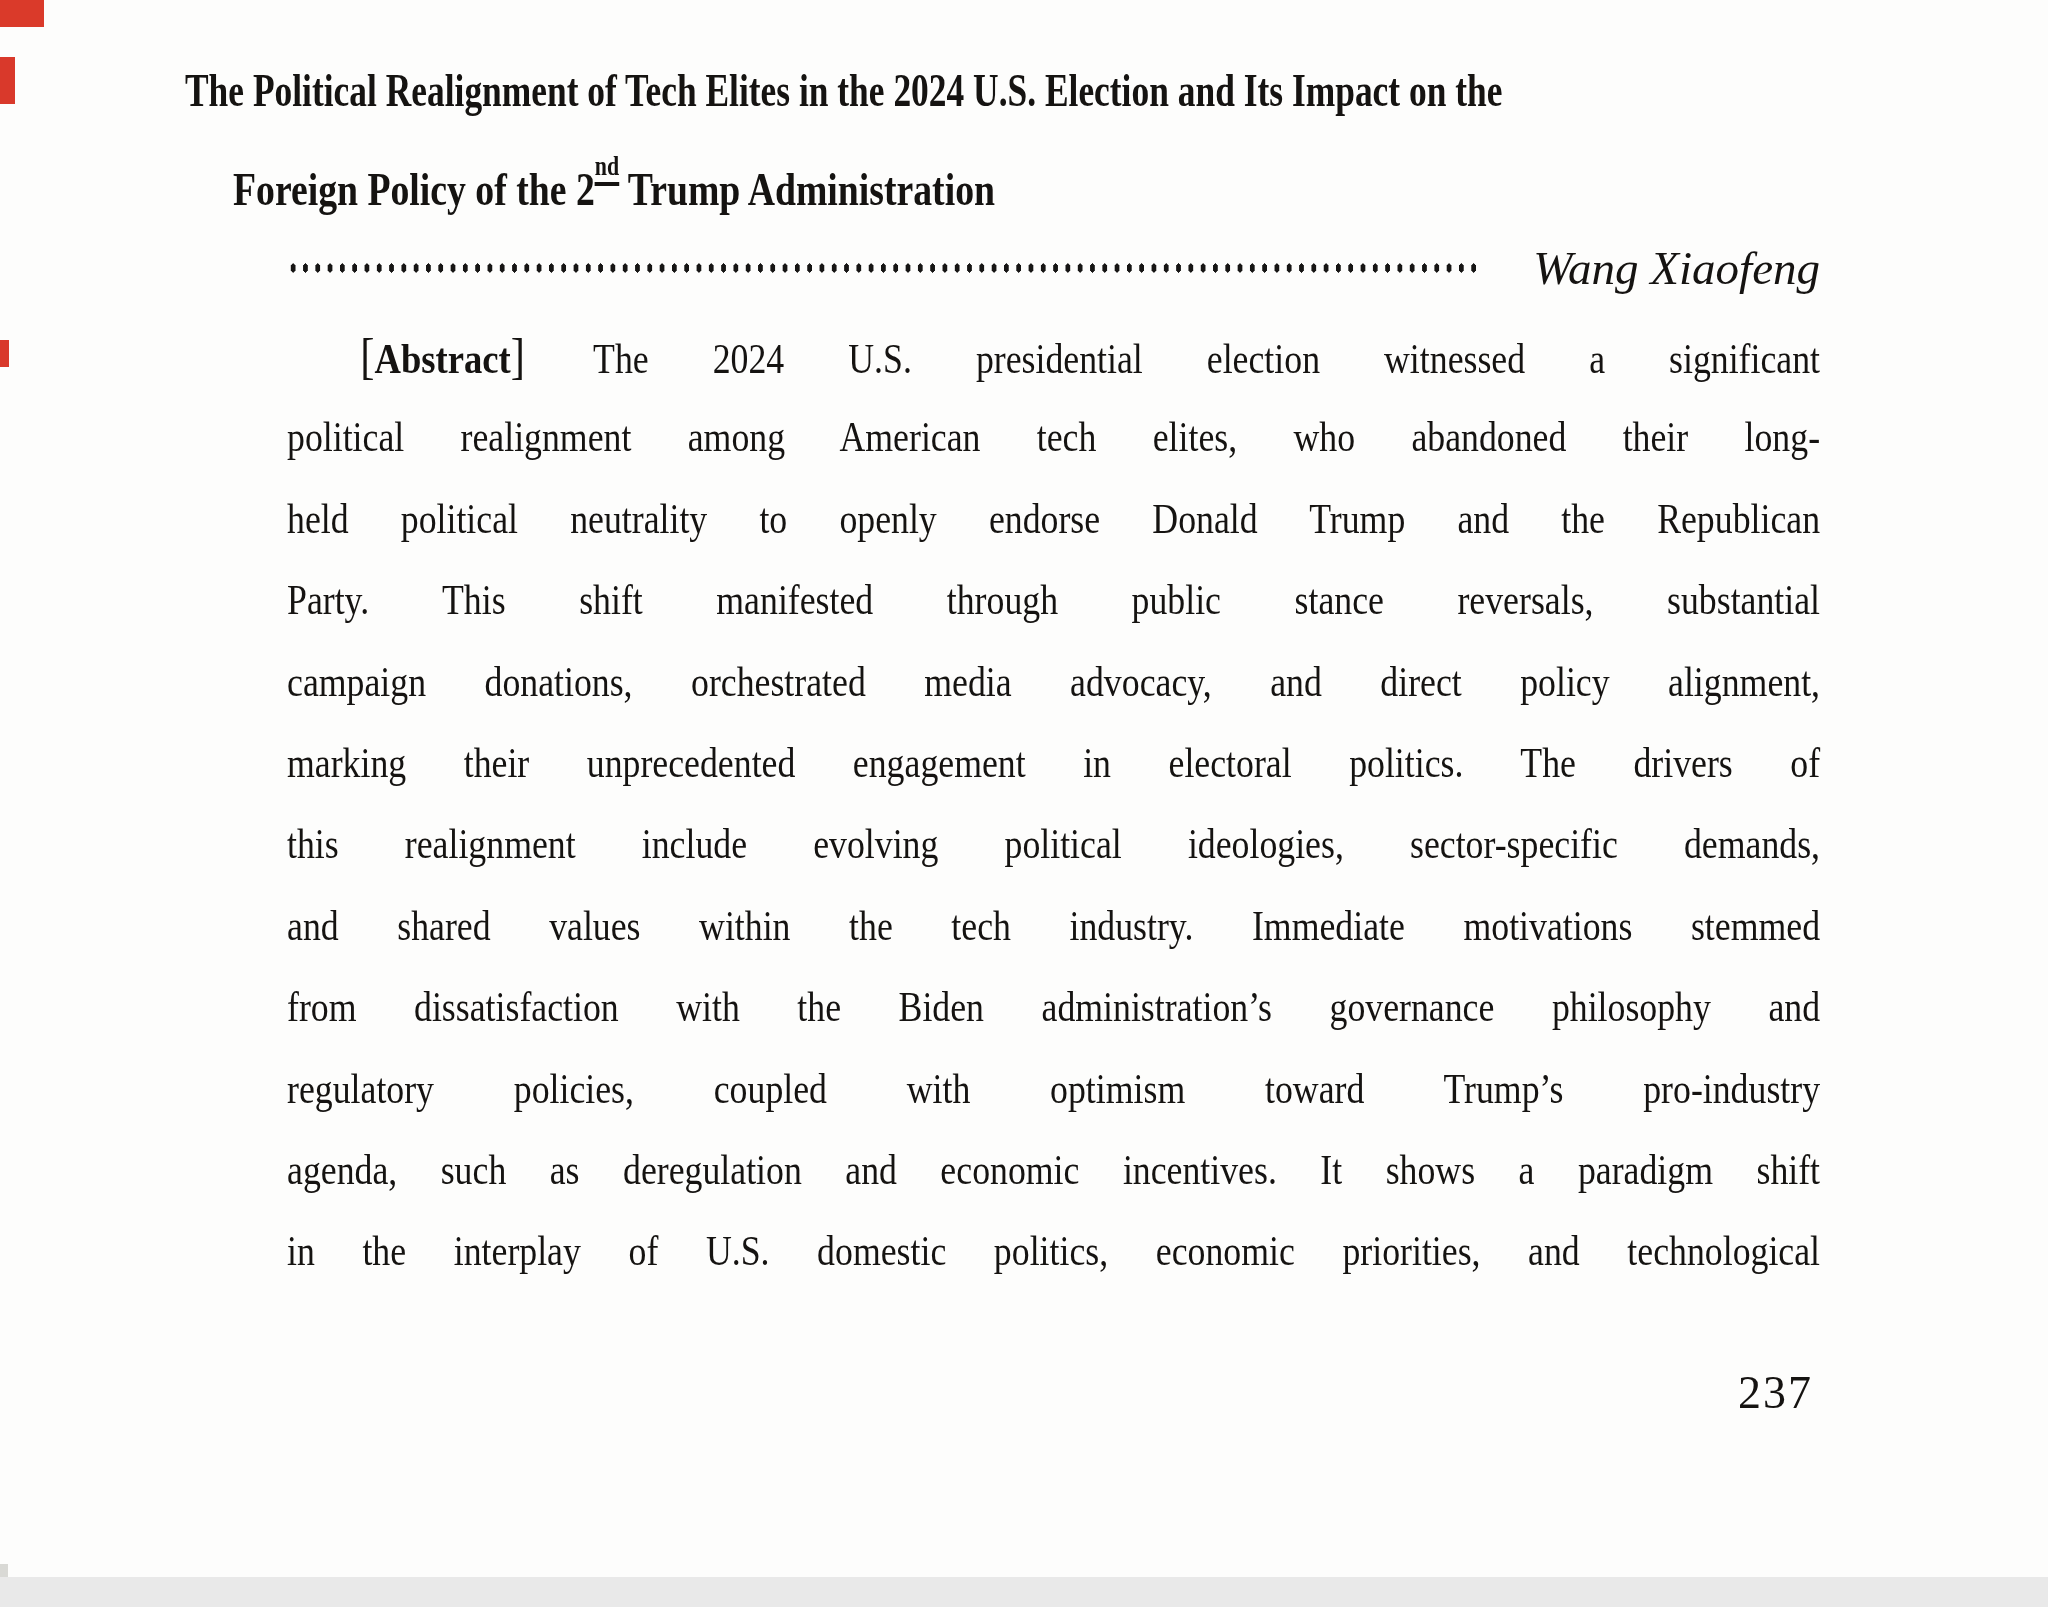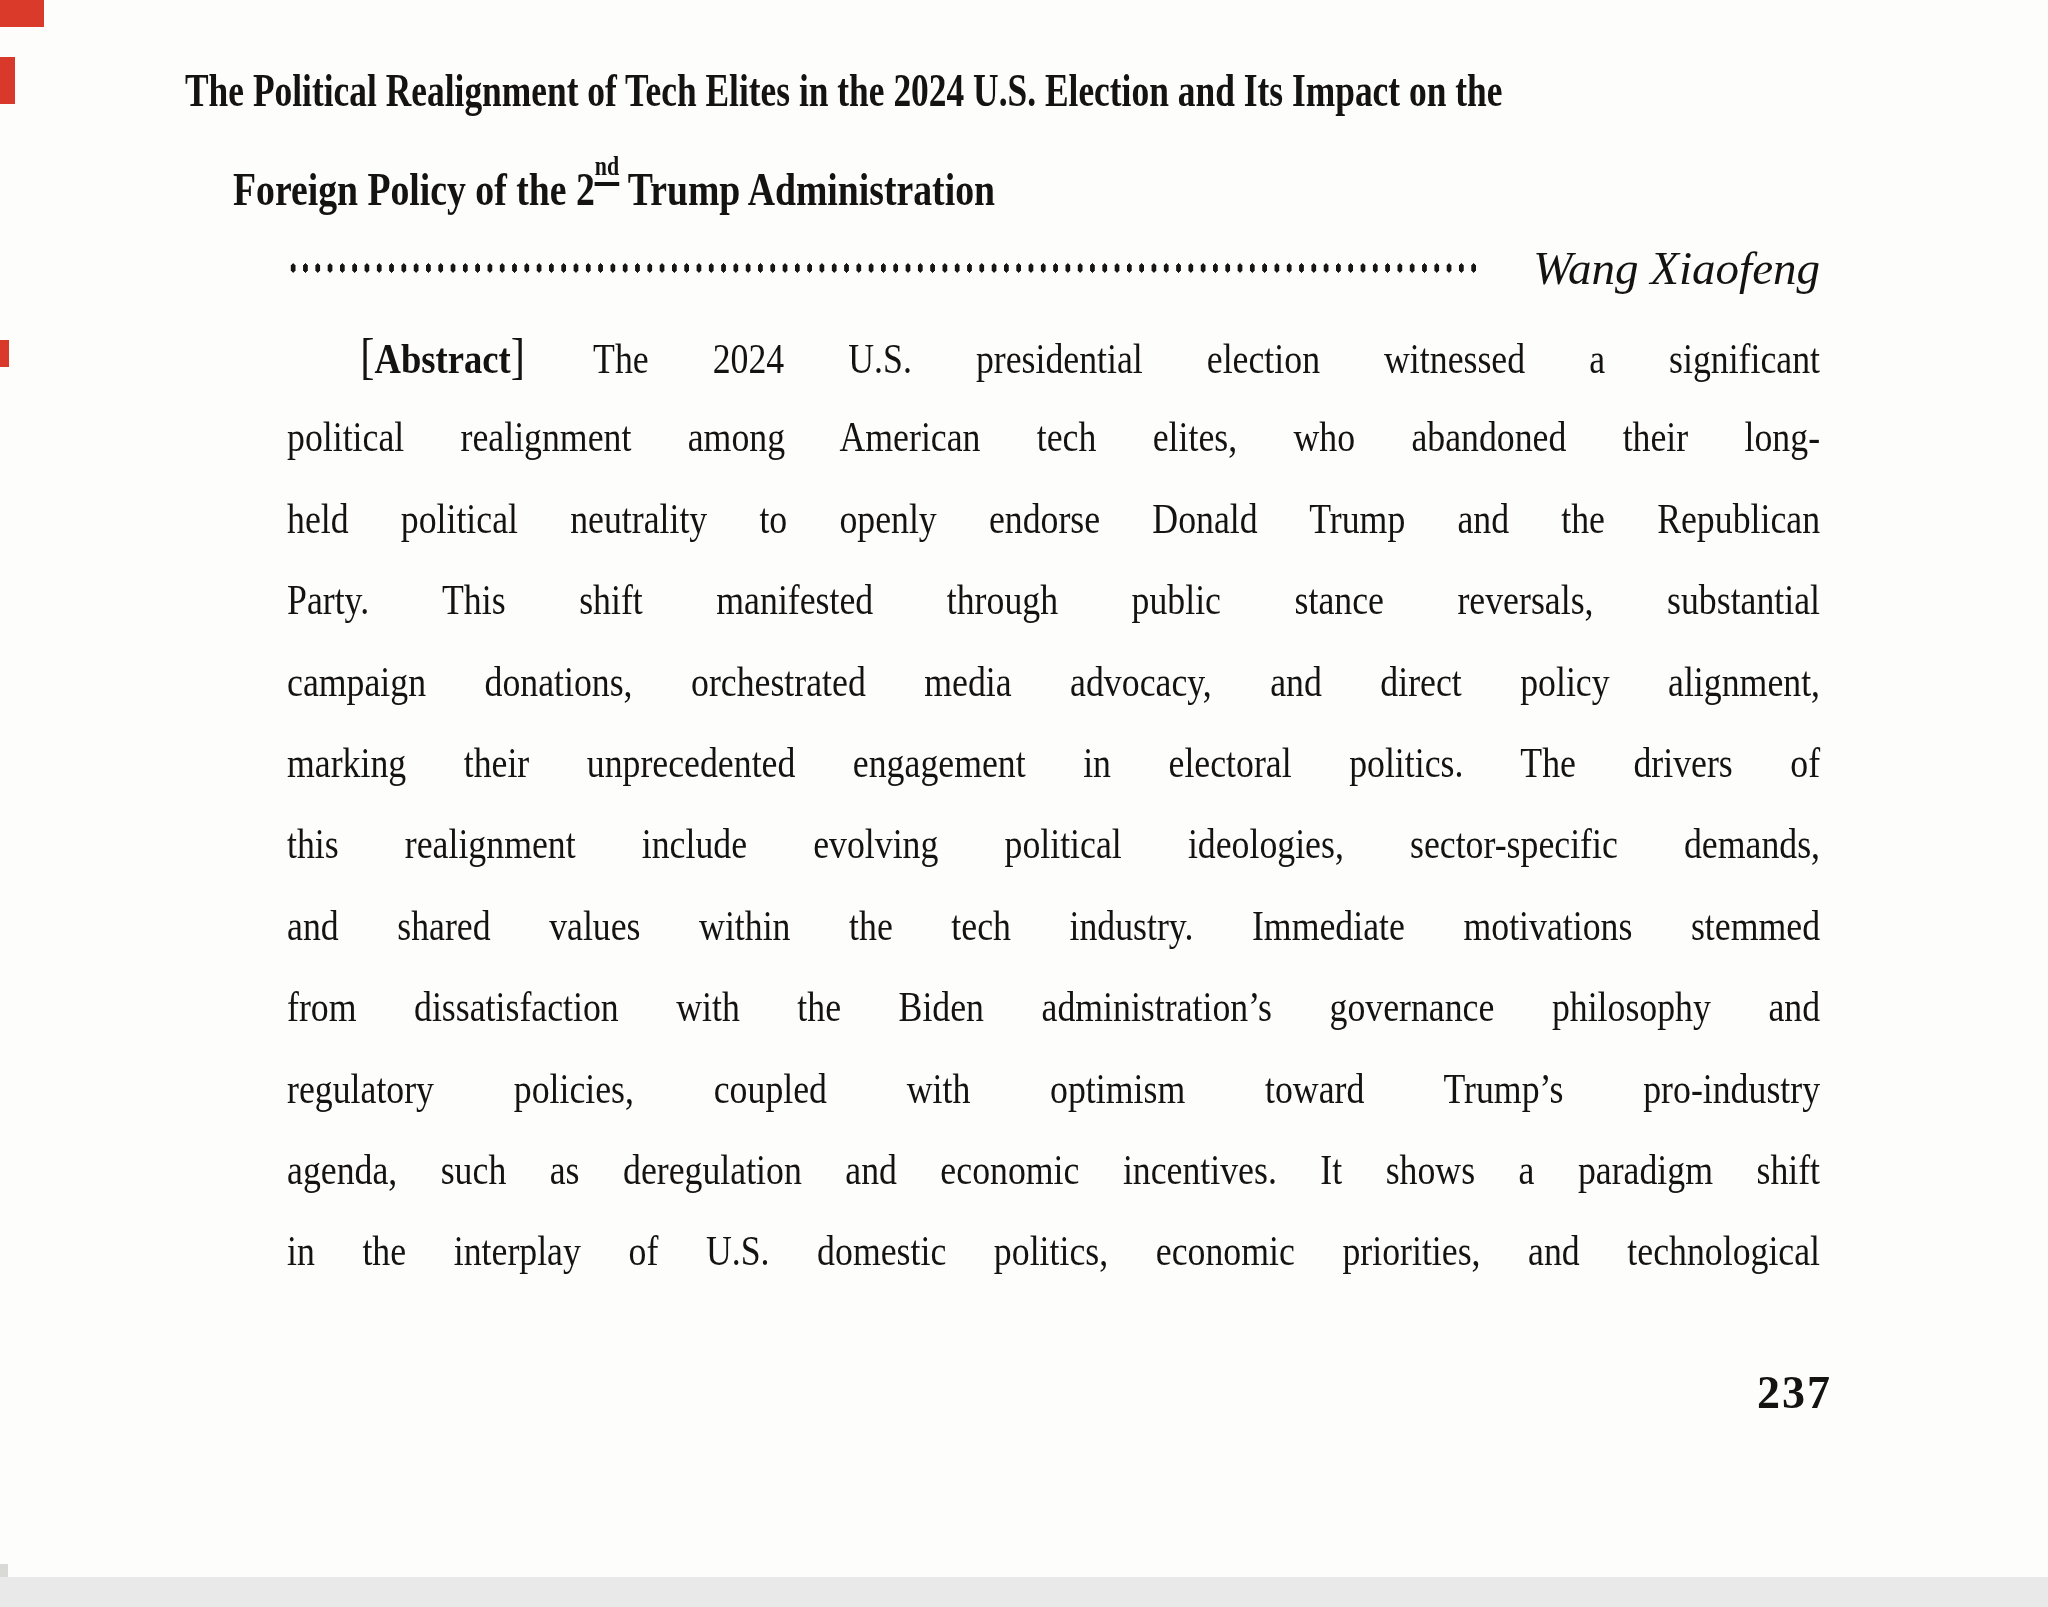--- a/index.html
+++ b/index.html
@@ -55,21 +55,21 @@
     text-align:justify;text-align-last:justify;
     white-space:normal;
   }
   .aline-first{text-indent:86px;}
   .bracket{font-size:50px;font-weight:400;}
   .bracket-close{margin-right:80px;}
   .ab-label{font-weight:bold;font-size:43px;}
 
   .page-number{
     position:absolute;left:1738px;top:1368px;
-    font-size:46px;font-weight:bold;letter-spacing:2px;line-height:50px;margin-left:19px;
+    font-size:46px;font-weight:normal;letter-spacing:2px;line-height:50px;
   }
 </style>
 </head>
 <body>
 
 <div class="page">
 
   <div class="mark mark-corner"></div>
   <div class="mark mark-bar"></div>
   <div class="mark mark-dash"></div>

